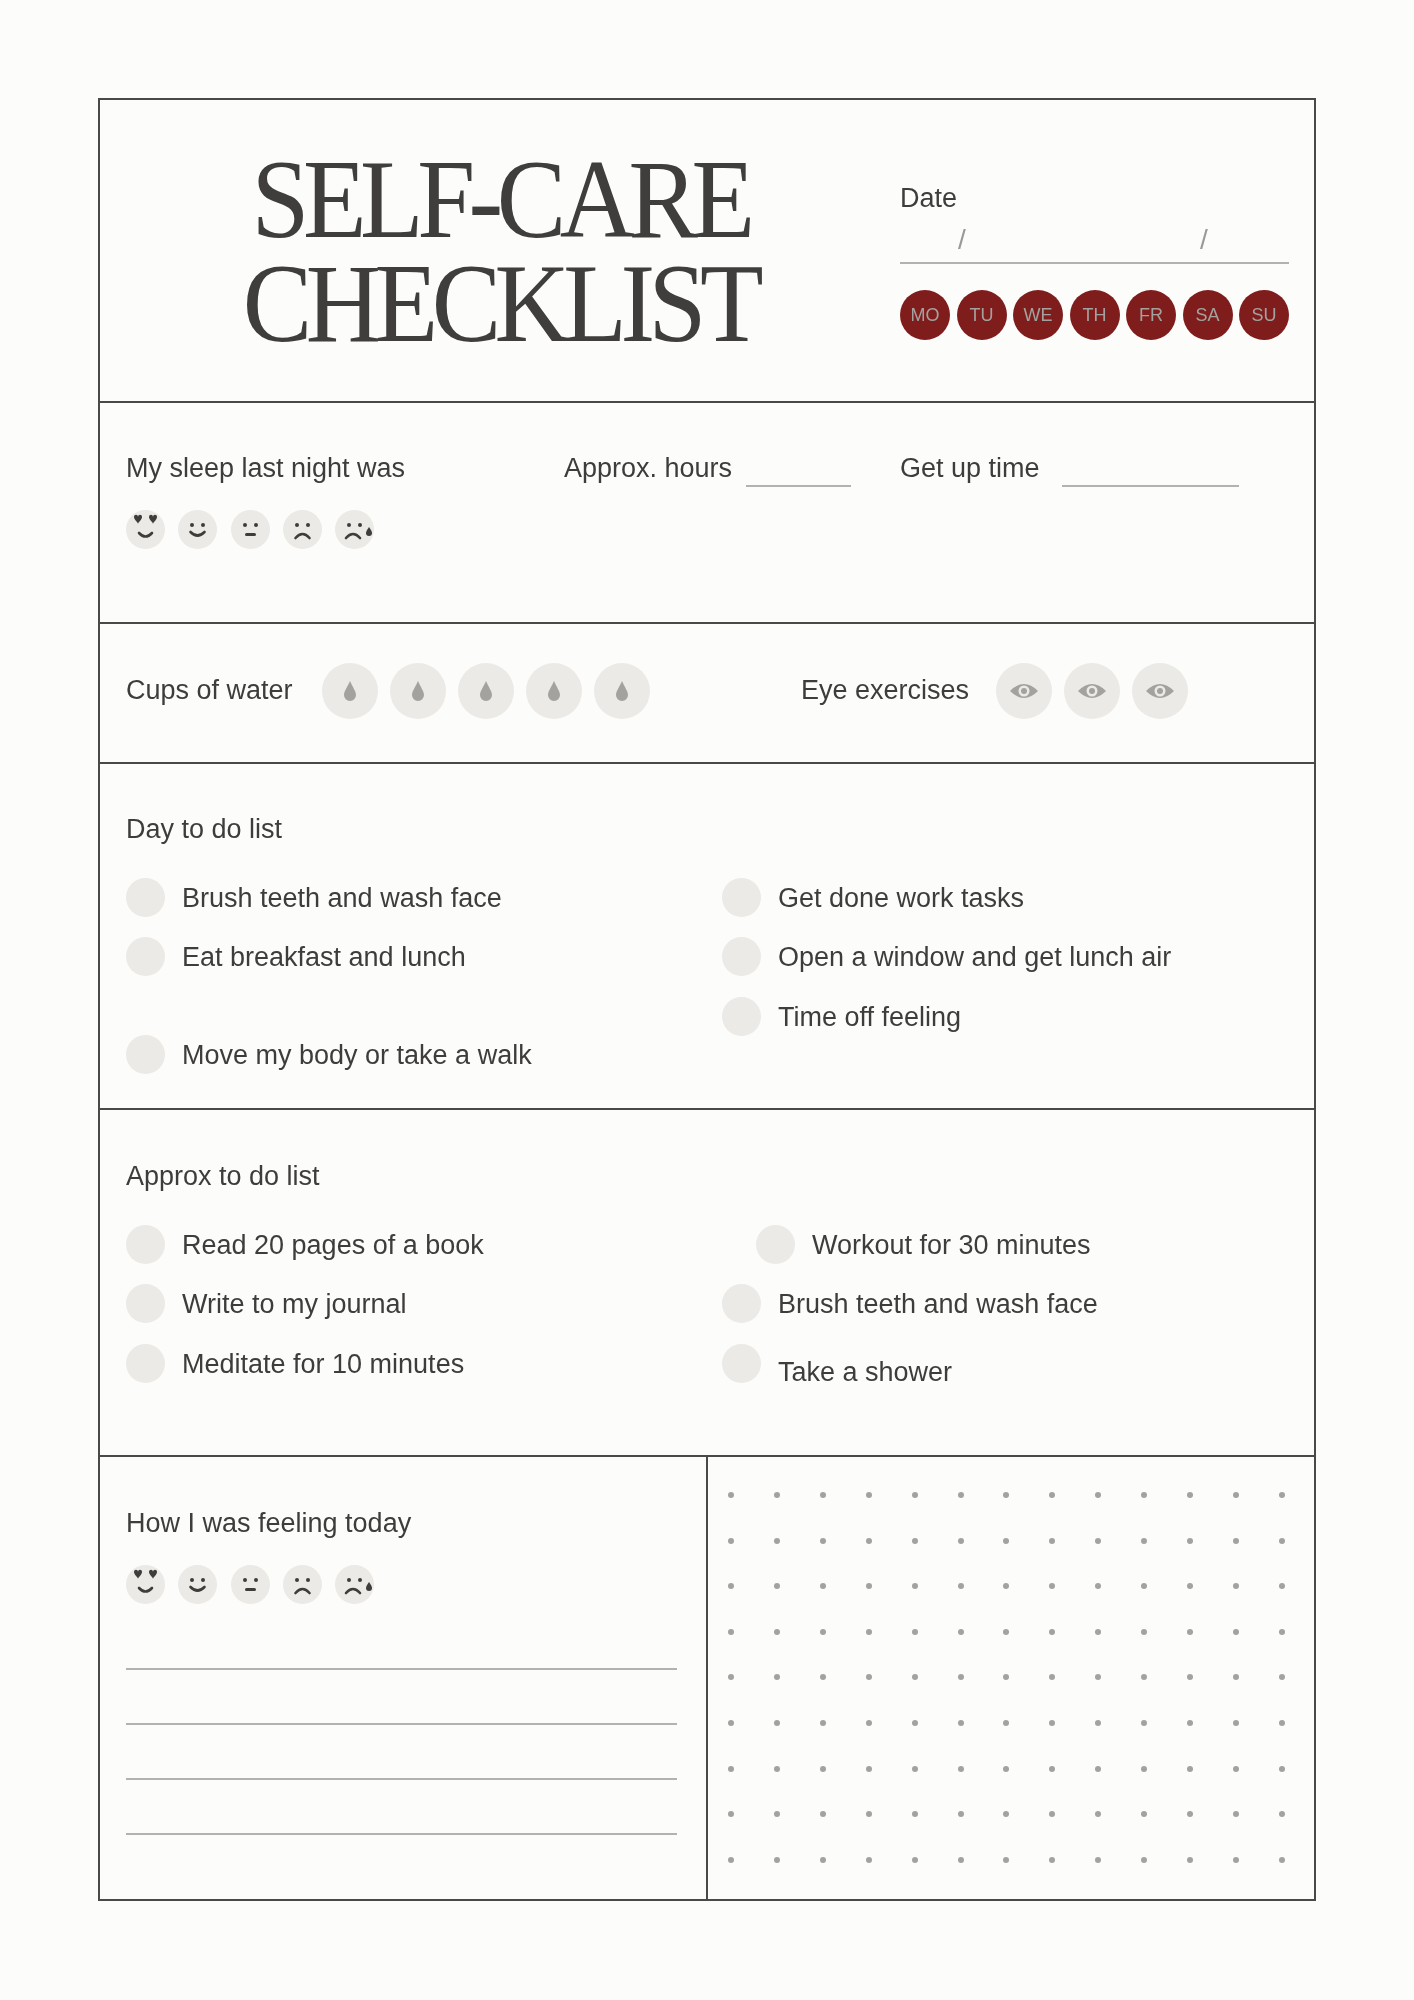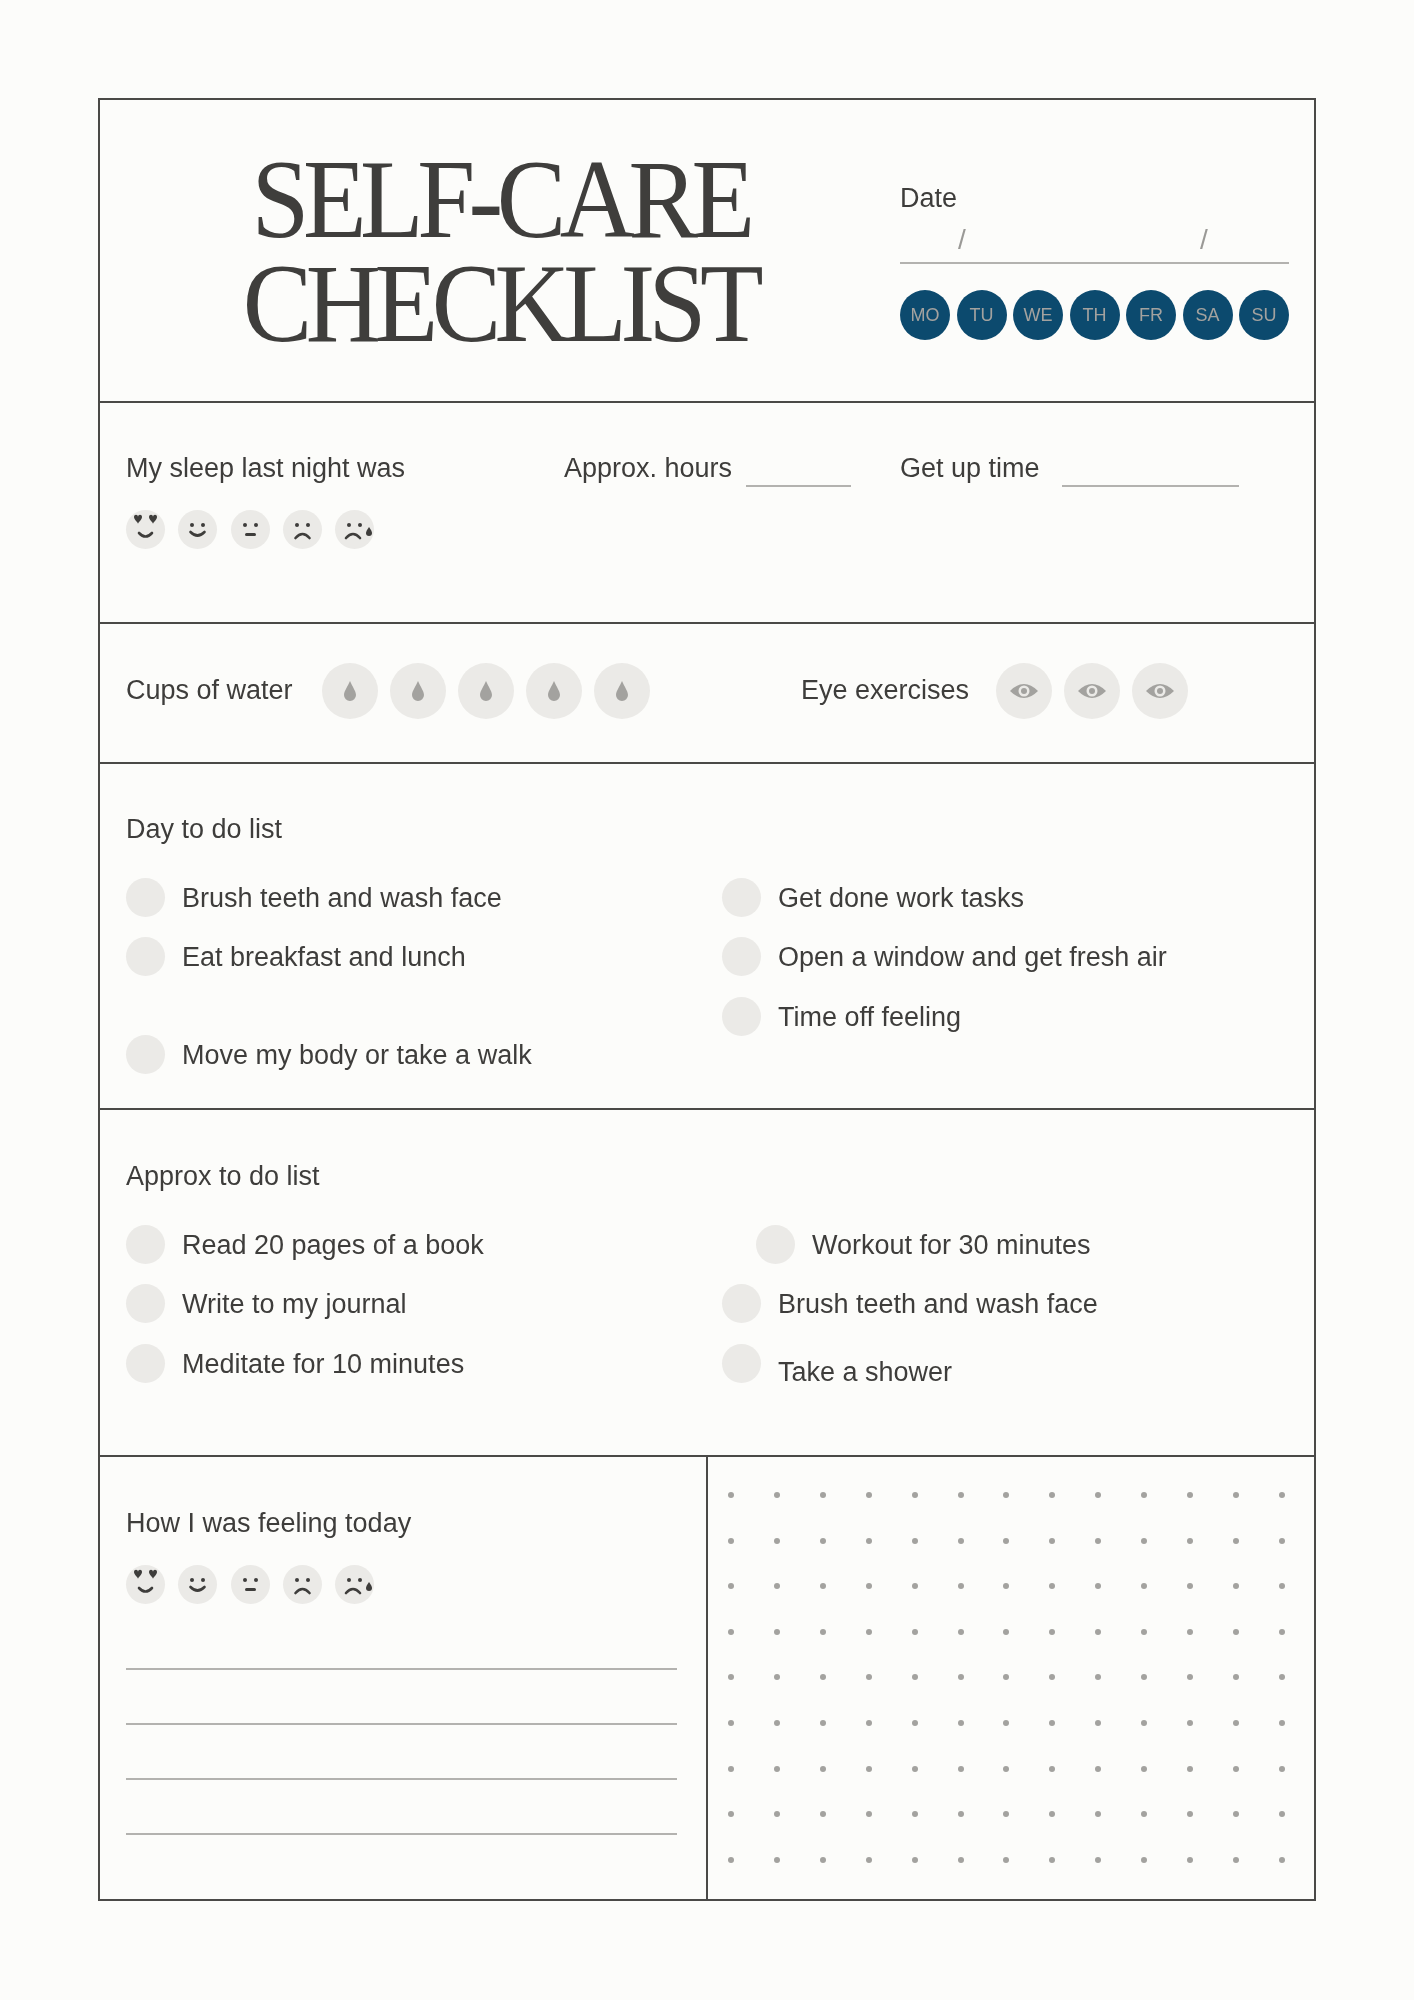--- a/index.html
+++ b/index.html
@@ -12,21 +12,21 @@
   .hline { position:absolute; left:98px; width:1218px; height:2px; background:#4a4947; }
   .vline { position:absolute; width:2px; background:#4a4947; }
   .title {
     position:absolute; left:190px; width:620px; text-align:center;
     font-family:"Liberation Serif", "DejaVu Serif", serif; color:#3f3e3c;
     font-size:112px; line-height:1; letter-spacing:-7px; transform:scaleX(0.93); transform-origin:center;
   }
   .label { position:absolute; font-size:27px; color:#3e3d3b; white-space:nowrap; line-height:1; }
   .uline { position:absolute; height:2px; background:#b3b2af; }
   .slash { position:absolute; font-size:28px; color:#9a9996; line-height:1; }
-  .day { position:absolute; width:50px; height:50px; border-radius:50%; background:#0c4a6e; color:#a3a29f;
+  .day { position:absolute; width:50px; height:50px; border-radius:50%; background:#7f1d1d; color:#a3a29f;
          font-size:18px; display:flex; align-items:center; justify-content:center; top:290px; }
   .emoji { position:absolute; width:39px; height:39px; border-radius:50%; background:#ebeae7; }
   .emoji svg { width:39px; height:39px; display:block; }
   .bubble { position:absolute; width:56px; height:56px; border-radius:50%; background:#ebeae7; top:663px; display:flex; align-items:center; justify-content:center; }
   .check { position:absolute; width:39px; height:39px; border-radius:50%; background:#ebeae7; }
   .item { position:absolute; font-size:27px; line-height:1; color:#3e3d3b; white-space:nowrap; }
   .dotgrid { position:absolute; left:728px; top:1492px; width:590px; height:400px; }
   .dot { position:absolute; width:6px; height:6px; border-radius:50%; background:#a3a29f; }
   .wline { position:absolute; left:126px; width:551px; height:2px; background:#b3b2af; }
 </style>
@@ -176,21 +176,21 @@
     <div style="position:absolute; left:126px; top:1035px; width:560px; height:40px;">
       <div class="check" style="left:0; top:0;"></div>
       <div class="item" style="left:56px; top:7px;">Move my body or take a walk</div>
     </div>
     <div style="position:absolute; left:722px; top:878px; width:560px; height:40px;">
       <div class="check" style="left:0; top:0;"></div>
       <div class="item" style="left:56px; top:7px;">Get done work tasks</div>
     </div>
     <div style="position:absolute; left:722px; top:937.3px; width:560px; height:40px;">
       <div class="check" style="left:0; top:0;"></div>
-      <div class="item" style="left:56px; top:7px;">Open a window and get fresh air</div>
+      <div class="item" style="left:56px; top:7px;">Open a window and get lunch air</div>
     </div>
     <div style="position:absolute; left:722px; top:996.6px; width:560px; height:40px;">
       <div class="check" style="left:0; top:0;"></div>
       <div class="item" style="left:56px; top:7px;">Time off feeling</div>
     </div>
   </div>
 
 <div class="label" style="left:126px; top:1163px;">Approx to do list</div>
 <div id="evening-list">
     <div style="position:absolute; left:126px; top:1225px; width:560px; height:40px;">

